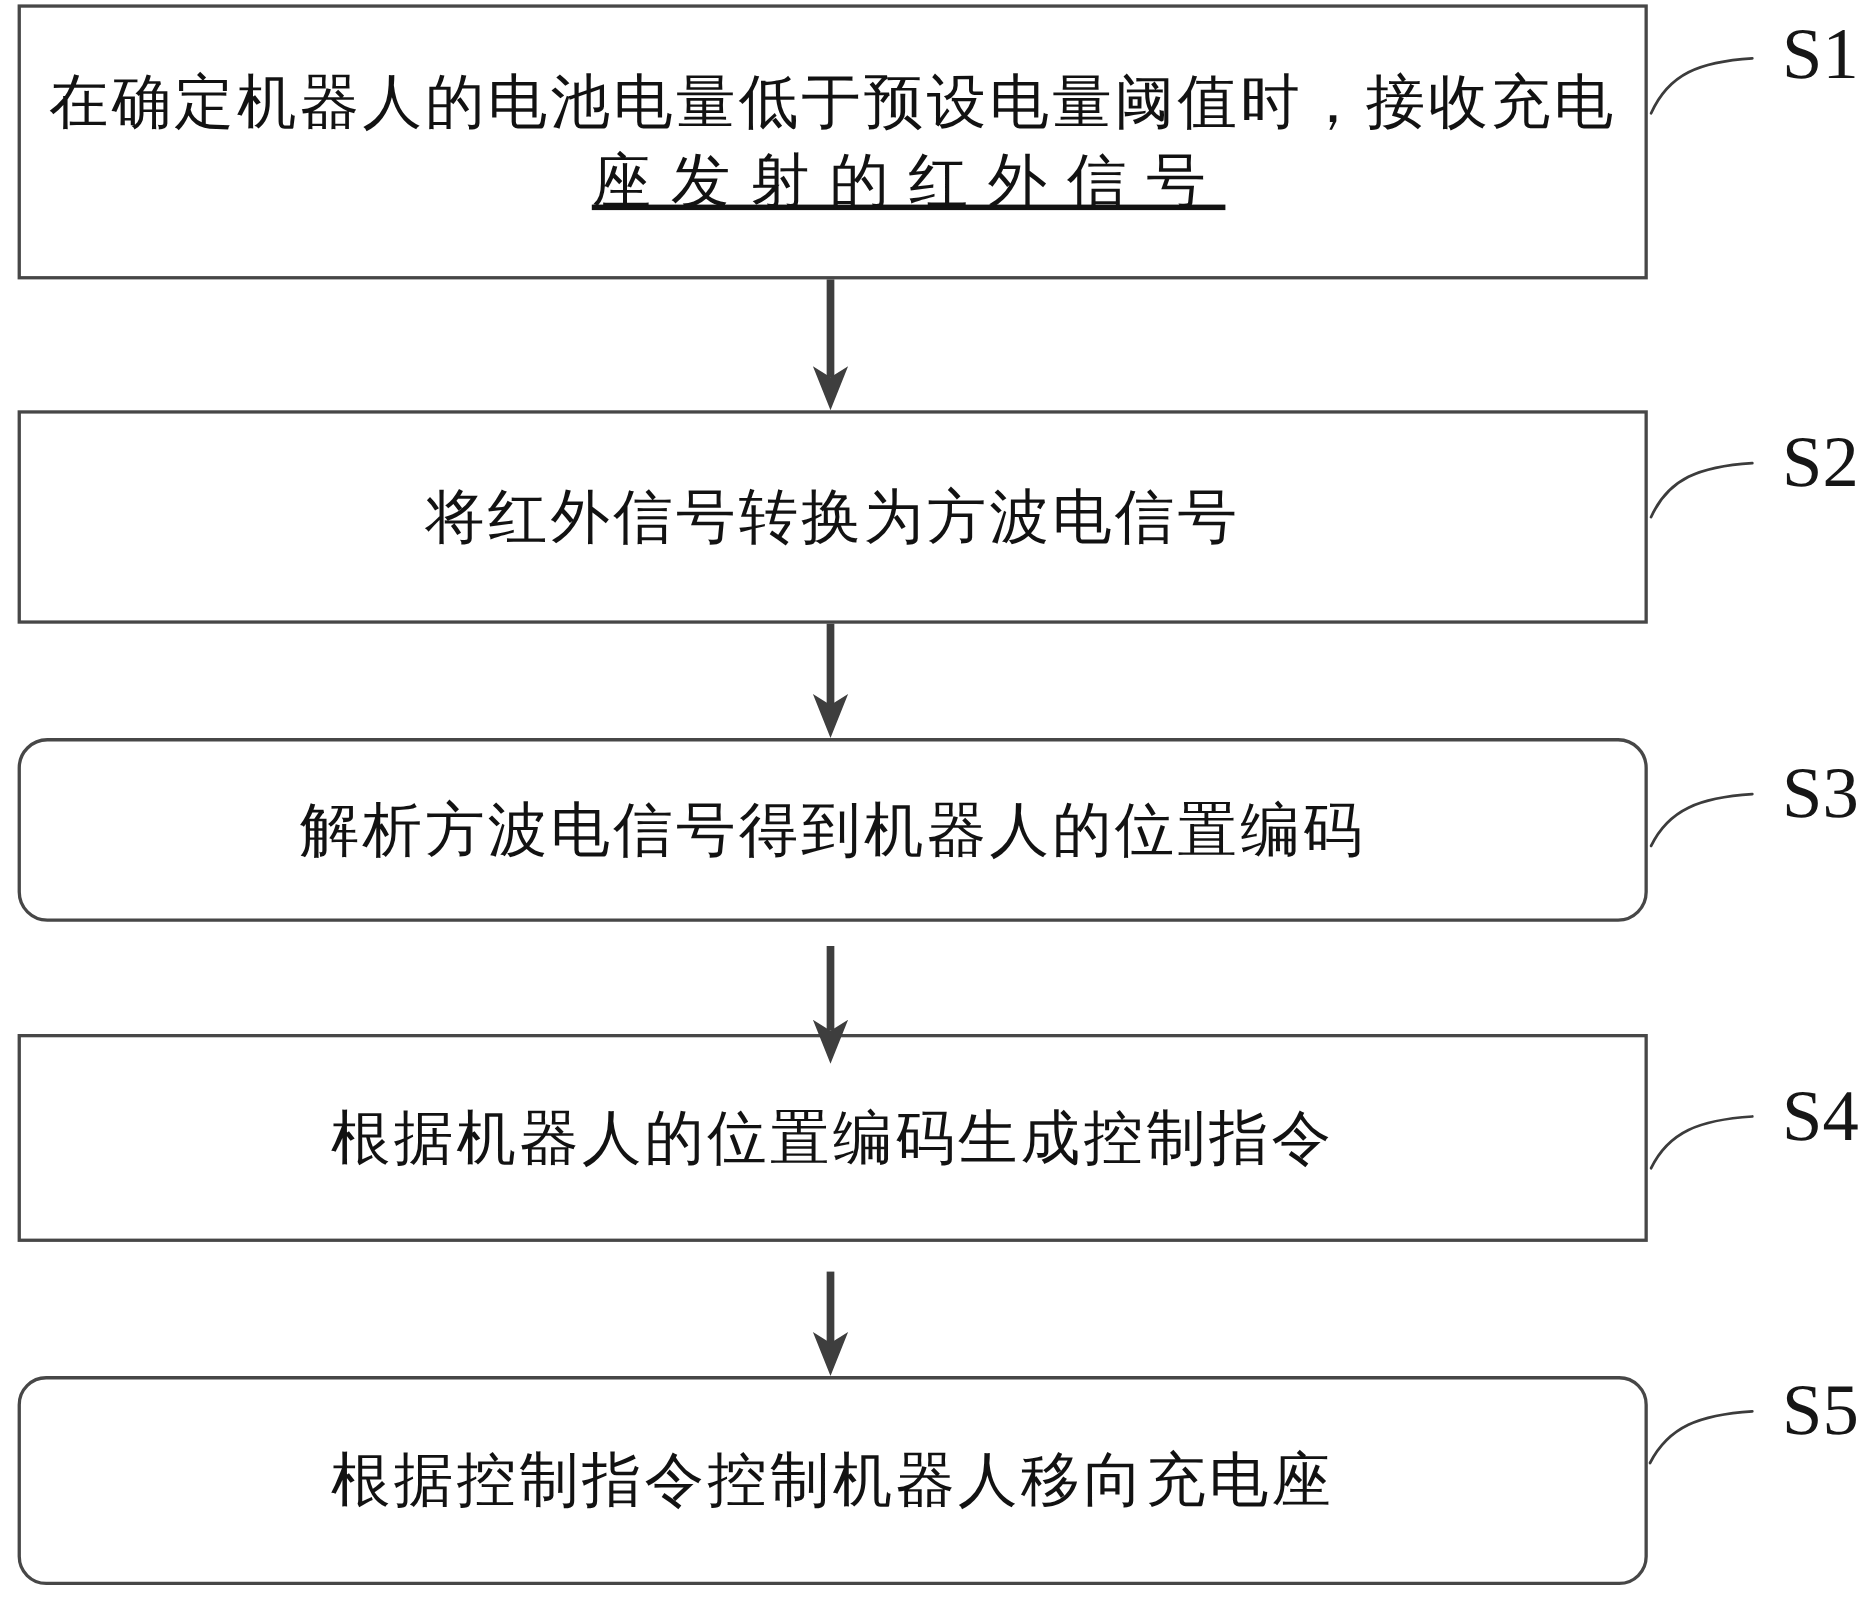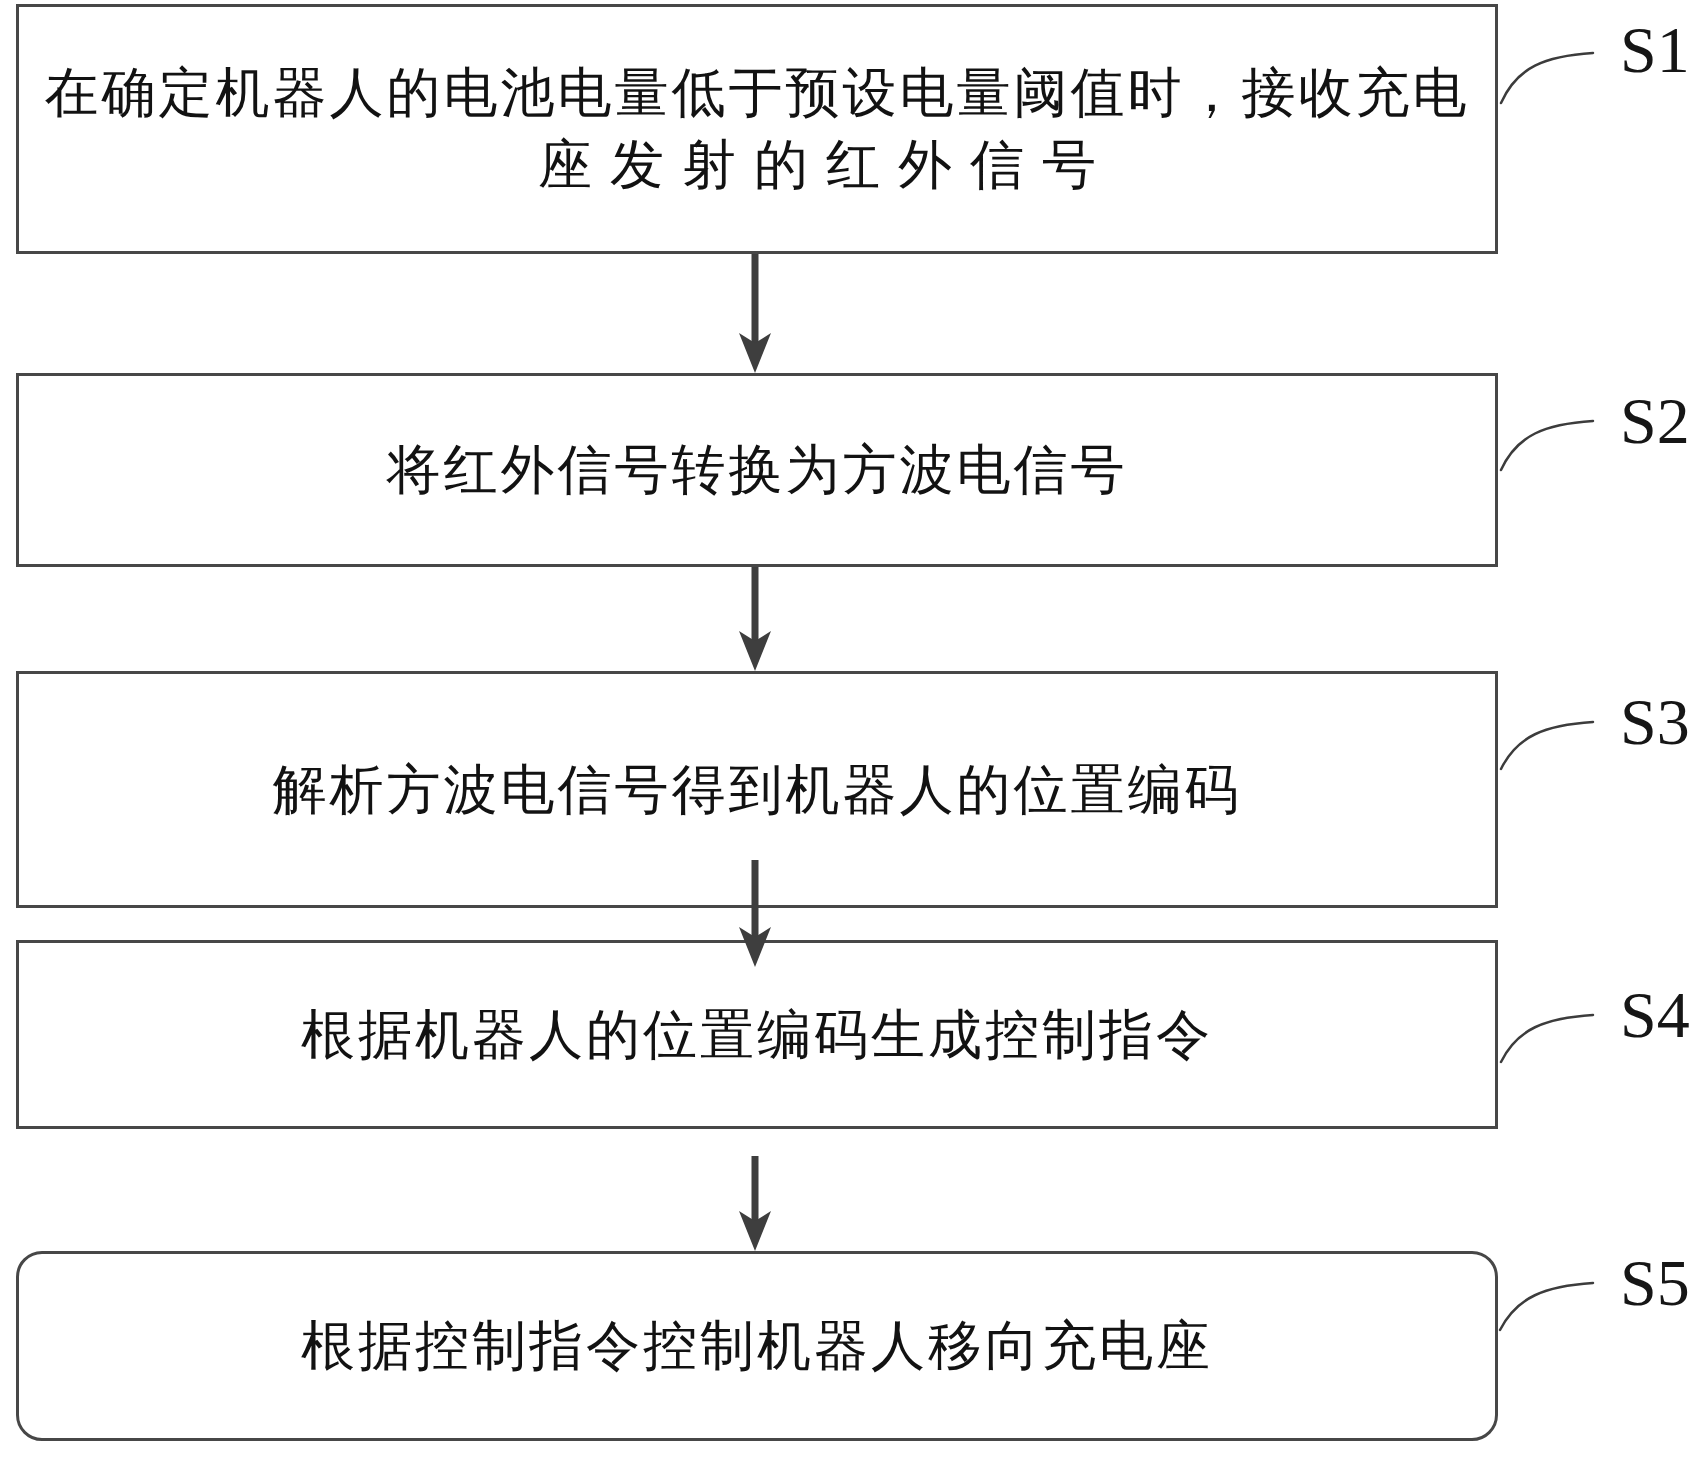--- a/index.html
+++ b/index.html
@@ -30,26 +30,26 @@
   .box .line{
     font-size:54px;
     letter-spacing:3px;
     line-height:72px;
     color:var(--text);
     white-space:nowrap;
     text-align:center;
   }
   .box1{top:4px;height:250px;}
   .box2{top:373px;height:194px;}
-  .box3{top:671px;height:237px;}
+  .box3{top:671px;height:167px;border-radius:27px;}
   .box4{top:940px;height:189px;}
   .box5{top:1251px;height:190px;border-radius:26px;}
   .box1 .line2{
     letter-spacing:18px;
-    position:relative;left:69px;
+    position:relative;left:69px;text-decoration:underline;
   }
   .arrow{position:absolute;left:735px;width:40px;overflow:visible;}
   .arrow .stem{fill:var(--arrow);}
   .arrow .head{fill:var(--arrow);}
   .arrow1{top:254px;height:119px;}
   .arrow2{top:567px;height:104px;}
   .arrow3{top:860px;height:107px;}
   .arrow4{top:1156px;height:95px;}
   .connectors{
     position:absolute;left:0;top:0;width:1698px;height:1461px;

